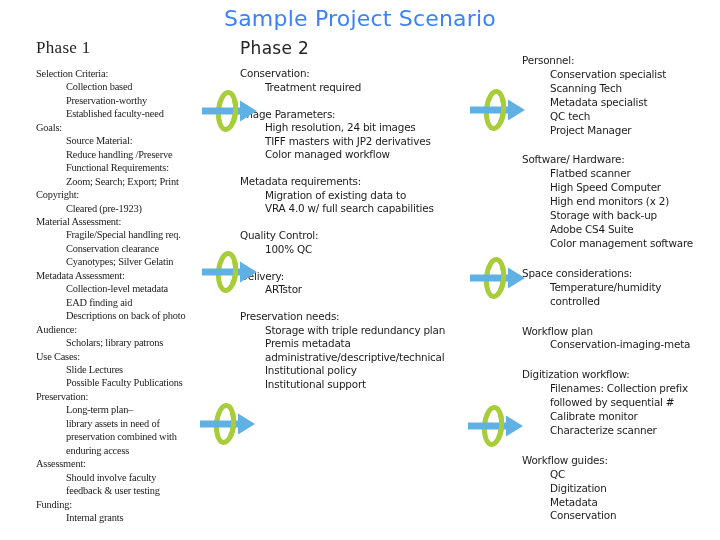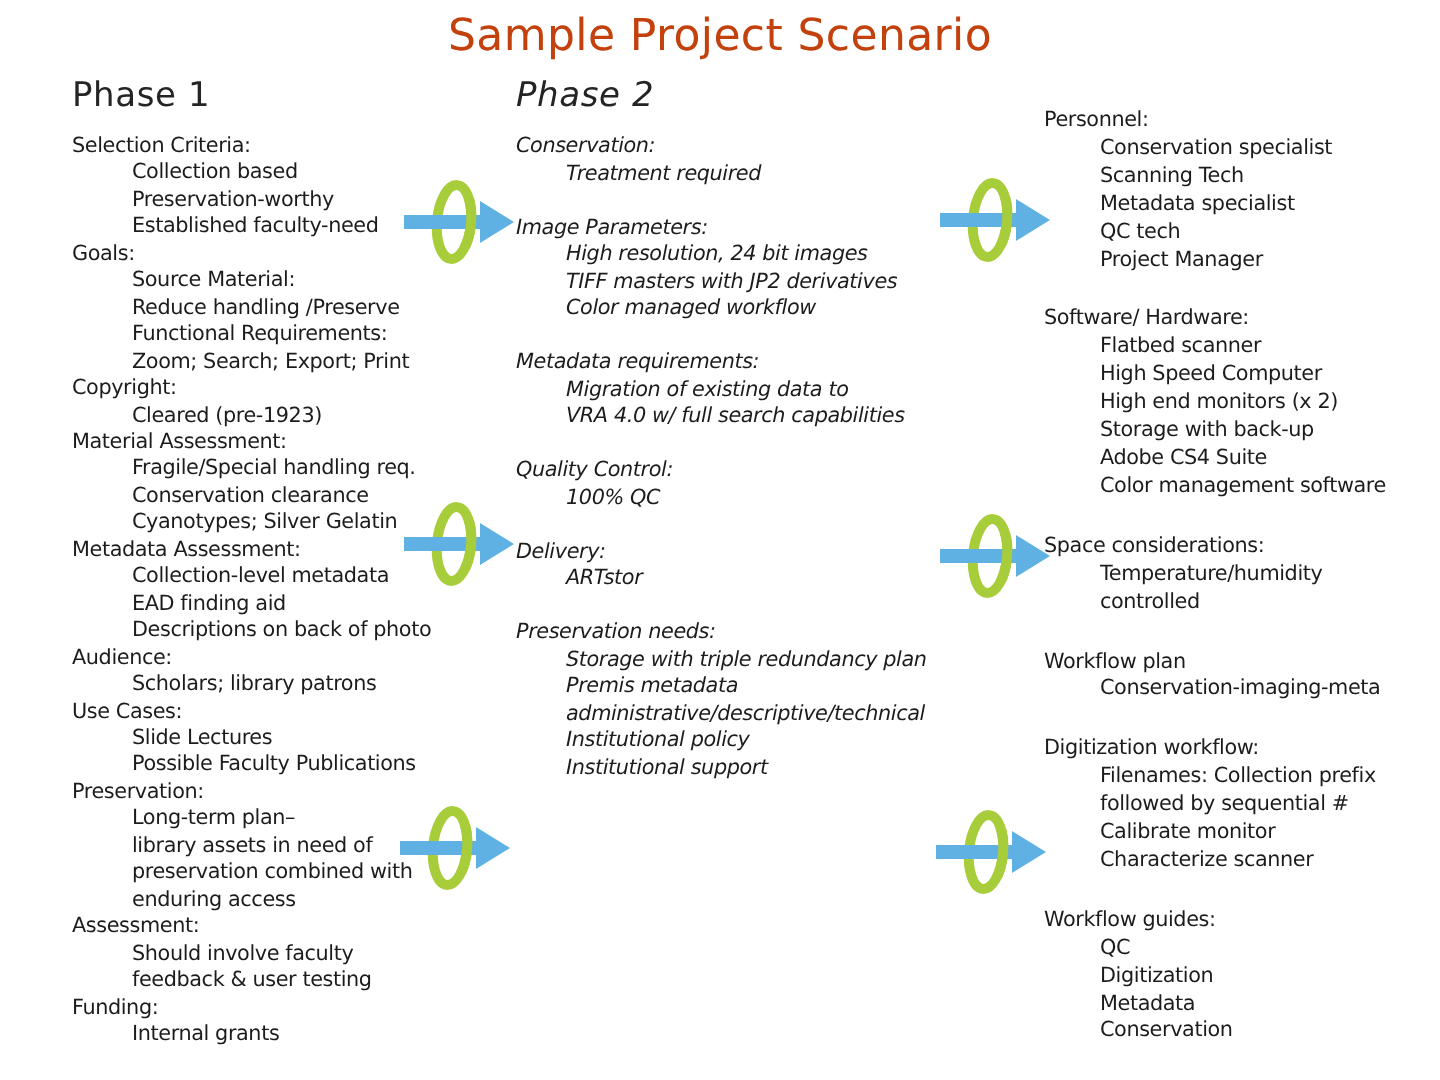--- a/index.html
+++ b/index.html
@@ -5,30 +5,30 @@
   html,body{margin:0;padding:0;background:#ffffff;}
   body{
     width:720px;height:540px;overflow:hidden;
     font-family:"DejaVu Sans","Liberation Sans",sans-serif;
     color:#1c1c1c;
     -webkit-font-smoothing:antialiased;
   }
   #slide{position:relative;width:720px;height:540px;background:#ffffff;}
   #slide-title{
     position:absolute;top:6px;left:0;width:720px;
-    text-align:center;font-size:22px;font-weight:400;color:#c2410c;
+    text-align:center;font-size:22px;font-weight:400;color:#3b82f6;
     margin:0;letter-spacing:0.2px;
   }
   .phase{position:absolute;top:38px;}
   .phase h2{
     font-size:17px;font-weight:400;color:#242424;
     margin:0 0 9px 0;letter-spacing:0.3px;
   }
-  #col1{left:36px;width:200px;}
-  #col2{left:258px;width:222px;font-style:italic;}
+  #col1{left:36px;width:200px;font-family:Liberation Serif, serif;}
+  #col2{left:240px;width:222px;}
   #col3{left:522px;width:198px;}
   .sections{font-size:10.4px;letter-spacing:-0.2px;}
   .section .label{white-space:nowrap;}
   .section .item{white-space:nowrap;}
   #col1 .sections{line-height:13.45px;}
   #col1 .section{margin:0;}
   #col1 .item{padding-left:30px;}
   #col2 .sections{line-height:13.5px;}
   #col2 .section{margin:0 0 13.5px 0;}
   #col2 .item{padding-left:25px;}

